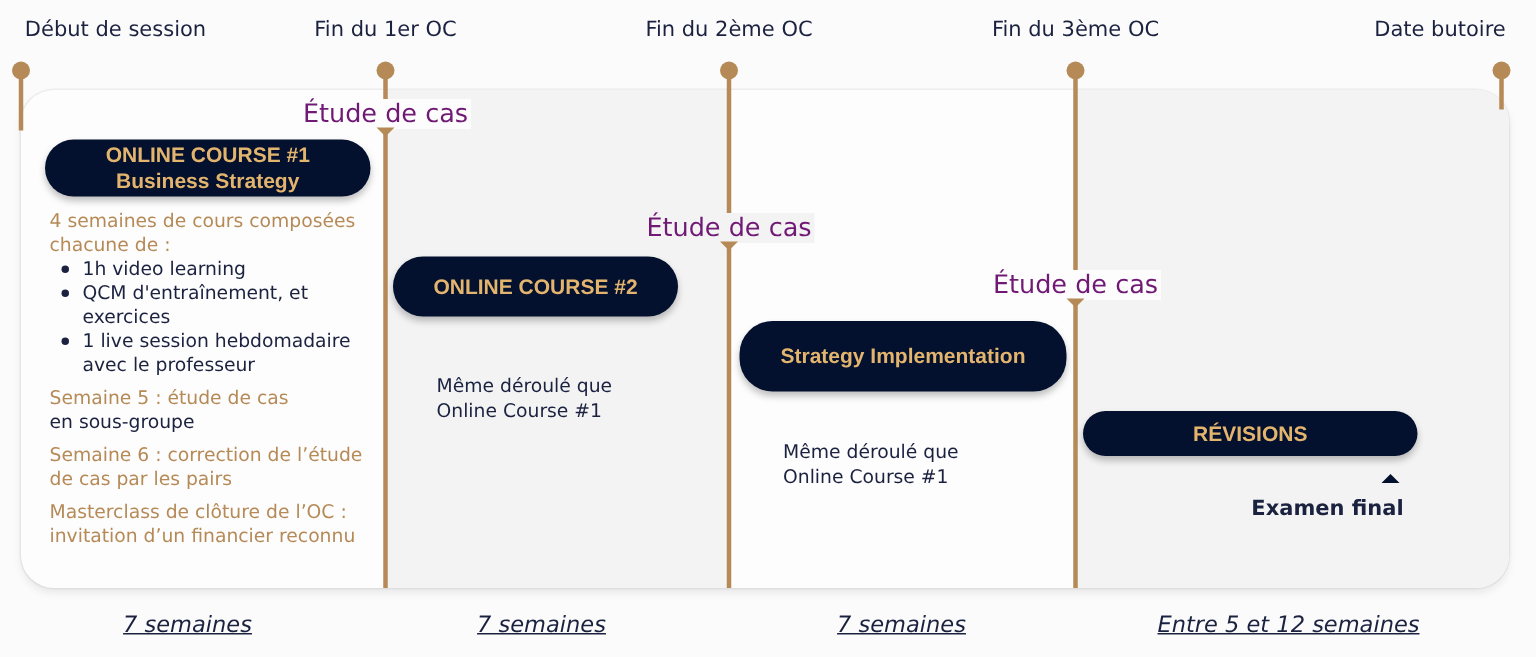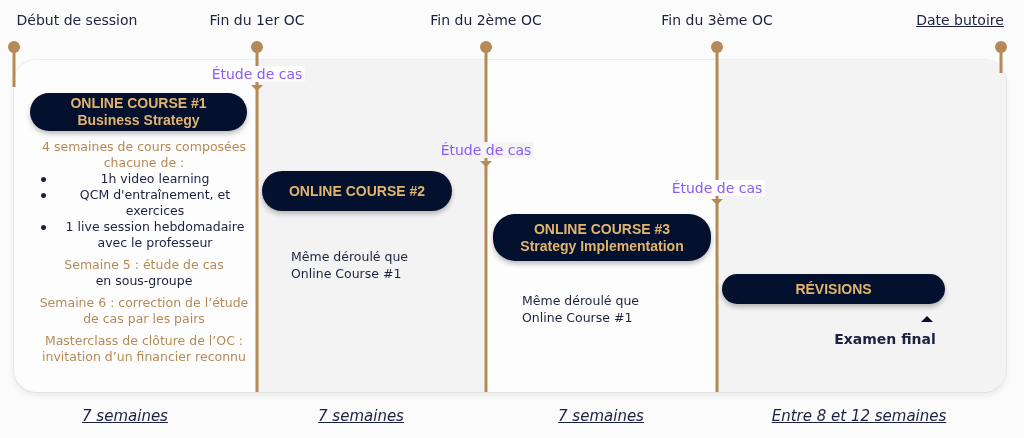--- a/index.html
+++ b/index.html
@@ -11,29 +11,29 @@
 
   .panel { position: absolute; left: 14px; top: 60px; width: 992px; height: 332px; border-radius: 22px; background: #fdfdfd;
            box-shadow: 0 3px 6px rgba(0,0,0,0.08), 0 0 0 1px #efefef; overflow: hidden; }
   .col { position: absolute; top: 0; bottom: 0; }
   .col.gray { background: #f3f3f3; }
   .vline { position: absolute; top: 47px; width: 3px; background: #b58a57; z-index: 4; transform: translateX(-50%); }
   .vline.first { height: 40px; }
   .vline.last { height: 40px; }
   .vline.full { height: 345px; }
 
-  .etude { position: absolute; font-size: 14px; color: #8b5cf6; background: #f3f3f3; padding: 0 2px; transform: translateX(-50%); white-space: nowrap; z-index: 6; }
+  .etude { position: absolute; font-size: 17px; color: #701a75; background: #f3f3f3; padding: 0 2px; transform: translateX(-50%); white-space: nowrap; z-index: 6; }
   .etude.white { background: #fdfdfd; }
   .arrow-down { position: absolute; width: 0; height: 0; border-left: 6px solid transparent; border-right: 6px solid transparent; border-top: 6px solid #b58a57; transform: translateX(-50%); z-index: 6; }
 
   .pill { position: absolute; background: #03102e; border-radius: 22px; color: #e3b46d; font-family: "Liberation Sans", sans-serif; font-weight: bold;
           text-align: center; box-shadow: 0 3px 5px rgba(0,0,0,0.25); display: flex; flex-direction: column; justify-content: center; z-index: 7; }
   .pill span { display: block; line-height: 17px; font-size: 14px; }
 
-  .desc { position: absolute; font-size: 12.5px; line-height: 16px; text-align: center; }
+  .desc { position: absolute; font-size: 12.5px; line-height: 16px; }
   .gold { color: #b58a57; }
   .navy { color: #1b2240; }
   .desc ul { list-style: none; margin: 0; padding: 0; }
   .desc li { position: relative; padding-left: 22px; color: #1b2240; }
   .desc li::before { content: ""; position: absolute; left: 8px; top: 6px; width: 5px; height: 5px; border-radius: 50%; background: #1b2240; }
   .gap { margin-top: 6px; }
 
   .same { position: absolute; font-size: 12.5px; line-height: 17px; color: #1b2240; }
 
   .exam-arrow { position: absolute; left: 927px; top: 316px; width: 0; height: 0; border-left: 6px solid transparent; border-right: 6px solid transparent; border-bottom: 6px solid #03102e; transform: translateX(-50%); }
@@ -41,21 +41,21 @@
 
   .duration { position: absolute; top: 407px; font-size: 15px; font-style: italic; color: #1b2240; transform: translateX(-50%); white-space: nowrap; text-decoration: underline; }
 </style>
 </head>
 <body>
 
 <div class="milestone-label" style="left:77px;">Début de session</div>
 <div class="milestone-label" style="left:257px;">Fin du 1er OC</div>
 <div class="milestone-label" style="left:486px;">Fin du 2ème OC</div>
 <div class="milestone-label" style="left:717px;">Fin du 3ème OC</div>
-<div class="milestone-label" style="left:960px;text-decoration:underline;">Date butoire</div>
+<div class="milestone-label" style="left:960px;">Date butoire</div>
 
 <div class="panel">
   <div class="col" style="left:0; width:243px;"></div>
   <div class="col gray" style="left:243px; width:229px;"></div>
   <div class="col" style="left:472px; width:231px;"></div>
   <div class="col gray" style="left:703px; width:289px;"></div>
 </div>
 
 <div class="dot" style="left:14px;"></div>
 <div class="vline first" style="left:14px;"></div>
@@ -76,21 +76,20 @@
 <div class="arrow-down" style="left:717px; top:199px;"></div>
 
 <div class="pill" style="left:30px; top:93px; width:217px; height:38px;">
   <span>ONLINE COURSE #1</span>
   <span>Business Strategy</span>
 </div>
 <div class="pill" style="left:262px; top:171px; width:190px; height:40px;">
   <span>ONLINE COURSE #2</span>
 </div>
 <div class="pill" style="left:493px; top:214px; width:218px; height:47px;">
-  <span>ONLINE COURSE #3</span>
   <span>Strategy Implementation</span>
 </div>
 <div class="pill" style="left:722px; top:274px; width:223px; height:30px;">
   <span>RÉVISIONS</span>
 </div>
 
 <div class="desc" style="left:33px; top:139px; width:222px;">
   <div class="gold">4 semaines de cours composées chacune de :</div>
   <ul>
     <li>1h video learning</li>
@@ -111,13 +110,13 @@
   <div>Même déroulé que</div>
   <div>Online Course #1</div>
 </div>
 
 <div class="exam-arrow"></div>
 <div class="exam">Examen final</div>
 
 <div class="duration" style="left:125px;">7 semaines</div>
 <div class="duration" style="left:361px;">7 semaines</div>
 <div class="duration" style="left:601px;">7 semaines</div>
-<div class="duration" style="left:859px;">Entre 8 et 12 semaines</div>
+<div class="duration" style="left:859px;">Entre 5 et 12 semaines</div>
 
 </body></html>

